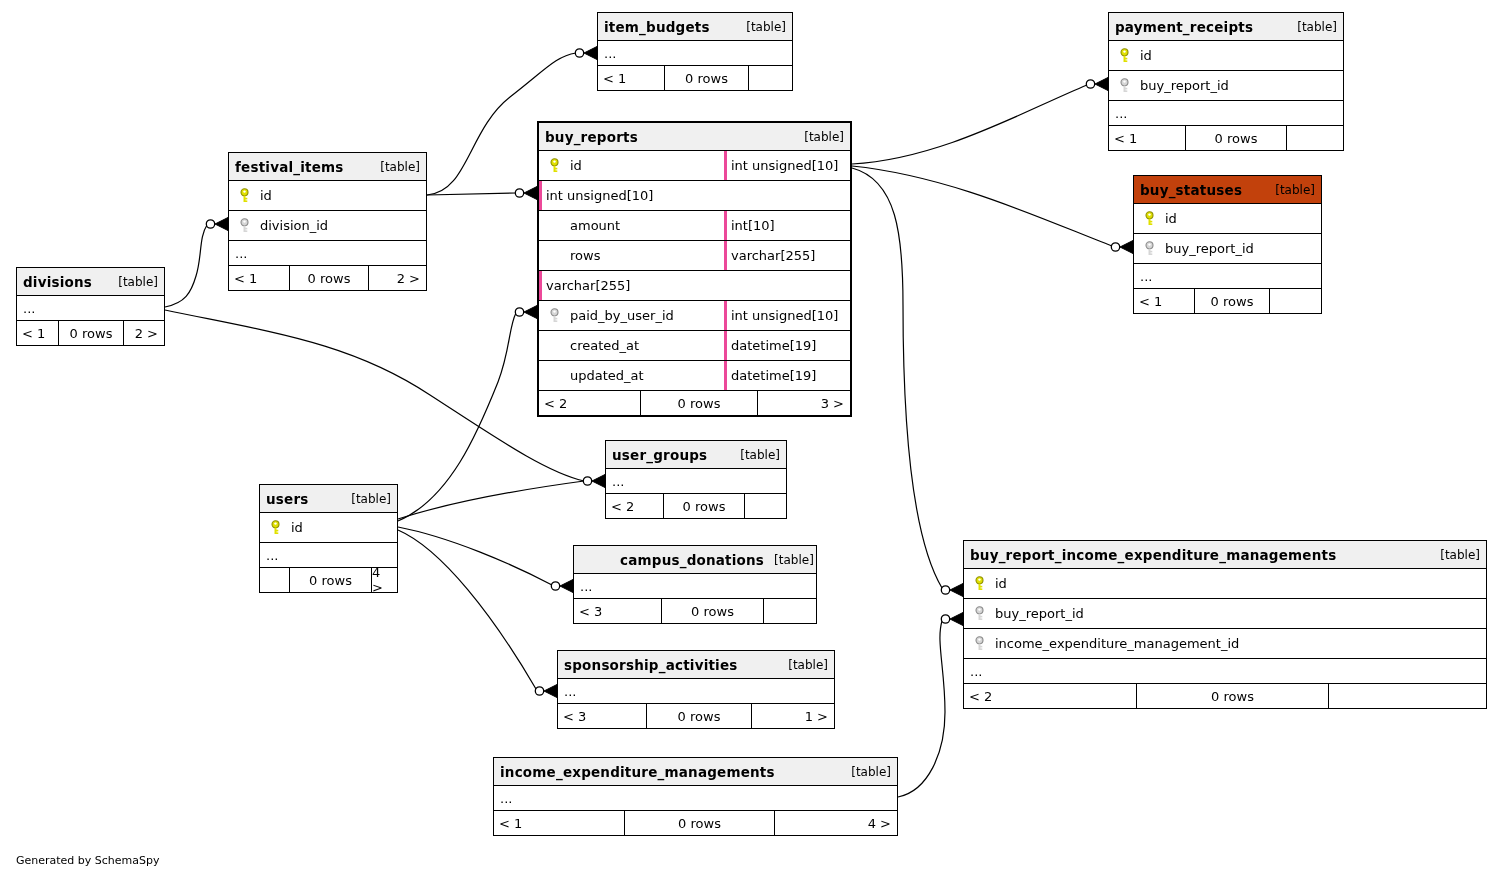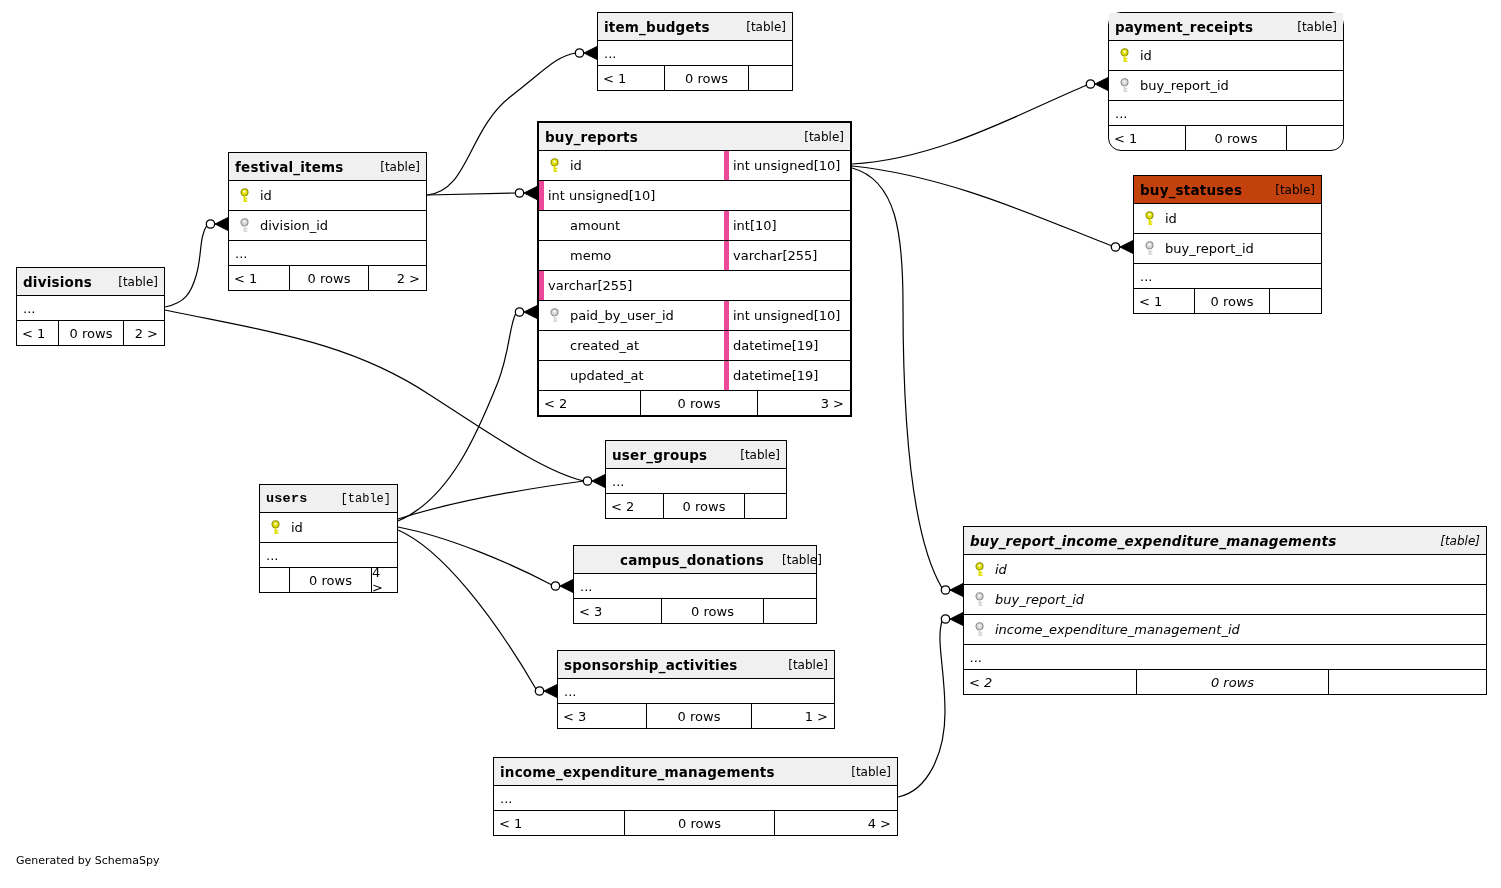--- a/index.html
+++ b/index.html
@@ -2,29 +2,29 @@
 <html><head>
 <meta charset="utf-8">
 <style>
   html,body{margin:0;padding:0;background:#fff;}
   #canvas{position:relative;width:1501px;height:888px;background:#fff;overflow:hidden;
           font-family:"DejaVu Sans","Liberation Sans",sans-serif;color:#000;}
   #edges{position:absolute;left:0;top:0;}
   .tbl{position:absolute;background:#fff;border:1px solid #000;box-sizing:border-box;}
   .tbl.emph{border-width:2px;}
   .tbl-header{height:27px;display:flex;align-items:center;justify-content:space-between;
-              padding:0 6px;box-sizing:border-box;gap:8px;}
+              padding:0 6px;box-sizing:border-box;}
   .tbl-name{font-weight:bold;font-size:13.5px;letter-spacing:.2px;}
   .tbl-tag{font-size:12px;margin-left:10px;}
   .col-row{height:29px;display:flex;align-items:stretch;border-top:1px solid #000;background:#fff;}
   .name-cell{display:flex;align-items:center;box-sizing:border-box;flex:1;}
   .name-cell.fixed{flex:none;}
   .icon-slot{width:22px;margin-left:9px;flex:none;display:flex;align-items:center;}
   .col-name{font-size:13px;}
-  .type-cell{border-left:5px solid #ec4899;display:flex;align-items:center;padding-left:4px;
+  .type-cell{border-left:3px solid #ec4899;display:flex;align-items:center;padding-left:4px;
              font-size:13px;flex:1;box-sizing:border-box;}
   .ell-row{height:25px;border-top:1px solid #000;display:flex;align-items:center;
            padding-left:6px;font-size:13px;box-sizing:border-box;}
   .tbl-footer{height:25px;border-top:1px solid #000;display:flex;align-items:stretch;
               font-size:13px;box-sizing:border-box;}
   .f-cell{display:flex;align-items:center;box-sizing:border-box;}
   .f-cell.c1{padding-left:5px;}
   .f-cell.c2{border-left:1px solid #000;justify-content:center;}
   .f-cell.c3{border-left:1px solid #000;flex:1;justify-content:flex-end;padding-right:6px;}
   #footer-note{position:absolute;left:16px;top:854px;font-size:11px;}
@@ -160,21 +160,21 @@
         <div class="col-row">
           <div class="name-cell fixed" style="width: 185px; align-items: center;">
             <span class="icon-slot"></span>
             <span class="col-name">amount</span>
           </div>
           <div class="type-cell">int[10]</div>
         </div>
         <div class="col-row">
           <div class="name-cell fixed" style="width: 185px;">
             <span class="icon-slot"></span>
-            <span class="col-name">memo</span>
+            <span class="col-name">rows</span>
           </div>
           <div class="type-cell">varchar[255]</div>
         </div>
         <div class="col-row">
           <div class="type-cell">varchar[255]</div>
         </div>
         <div class="col-row">
           <div class="name-cell fixed" style="width: 185px;">
             <span class="icon-slot">
               <svg width="13" height="15" viewBox="0 0 13 15">
@@ -202,21 +202,21 @@
             <span class="col-name">updated_at</span>
           </div>
           <div class="type-cell">datetime[19]</div>
         </div>
         <div class="tbl-footer">
           <span class="f-cell c1" style="width: 101px;">&lt; 2</span>
           <span class="f-cell c2" style="width: 117px;">0 rows</span>
           <span class="f-cell c3">3 &gt;</span>
         </div>
       </div>
-      <div class="tbl" style="left: 1108px; top: 12px; width: 236px; border-radius: 13px;">
+      <div class="tbl" style="left: 1108px; top: 12px; width: 236px;">
         <div class="tbl-header" style="background: rgb(240, 240, 240);">
           <span class="tbl-name">payment_receipts</span>
           <span class="tbl-tag">[table]</span>
         </div>
         <div class="col-row">
           <div class="name-cell">
             <span class="icon-slot">
               <svg width="13" height="15" viewBox="0 0 13 15">
                 <circle cx="6.5" cy="4.3" r="3.5" fill="#e0e000" stroke="#8f8f00" stroke-width="1.1"></circle>
                 <circle cx="6.5" cy="3.6" r="1.2" fill="#ffffff"></circle>
@@ -283,21 +283,21 @@
           </div>
         </div>
         <div class="ell-row">...</div>
         <div class="tbl-footer">
           <span class="f-cell c1" style="width: 60px;">&lt; 1</span>
           <span class="f-cell c2" style="width: 75px;">0 rows</span>
           <span class="f-cell c3"></span>
         </div>
       </div>
       <div class="tbl" style="left: 259px; top: 484px; width: 139px;">
-        <div class="tbl-header" style="background: rgb(240, 240, 240); font-family: Liberation Mono, monospace;">
+        <div class="tbl-header" style="background: rgb(240, 240, 240);">
           <span class="tbl-name">users</span>
           <span class="tbl-tag">[table]</span>
         </div>
         <div class="col-row">
           <div class="name-cell">
             <span class="icon-slot">
               <svg width="13" height="15" viewBox="0 0 13 15">
                 <circle cx="6.5" cy="4.3" r="3.5" fill="#e0e000" stroke="#8f8f00" stroke-width="1.1"></circle>
                 <circle cx="6.5" cy="3.6" r="1.2" fill="#ffffff"></circle>
                 <line x1="6.5" y1="7.6" x2="6.5" y2="14" stroke="#e0e000" stroke-width="2"></line>
@@ -344,21 +344,21 @@
           <span class="tbl-name">sponsorship_activities</span>
           <span class="tbl-tag">[table]</span>
         </div>
         <div class="ell-row">...</div>
         <div class="tbl-footer">
           <span class="f-cell c1" style="width: 88px;">&lt; 3</span>
           <span class="f-cell c2" style="width: 105px;">0 rows</span>
           <span class="f-cell c3">1 &gt;</span>
         </div>
       </div>
-      <div class="tbl" style="left: 963px; top: 526px; width: 524px; font-style: italic;">
+      <div class="tbl" style="left: 963px; top: 540px; width: 524px;">
         <div class="tbl-header" style="background: rgb(240, 240, 240);">
           <span class="tbl-name">buy_report_income_expenditure_managements</span>
           <span class="tbl-tag">[table]</span>
         </div>
         <div class="col-row">
           <div class="name-cell">
             <span class="icon-slot">
               <svg width="13" height="15" viewBox="0 0 13 15">
                 <circle cx="6.5" cy="4.3" r="3.5" fill="#e0e000" stroke="#8f8f00" stroke-width="1.1"></circle>
                 <circle cx="6.5" cy="3.6" r="1.2" fill="#ffffff"></circle>

